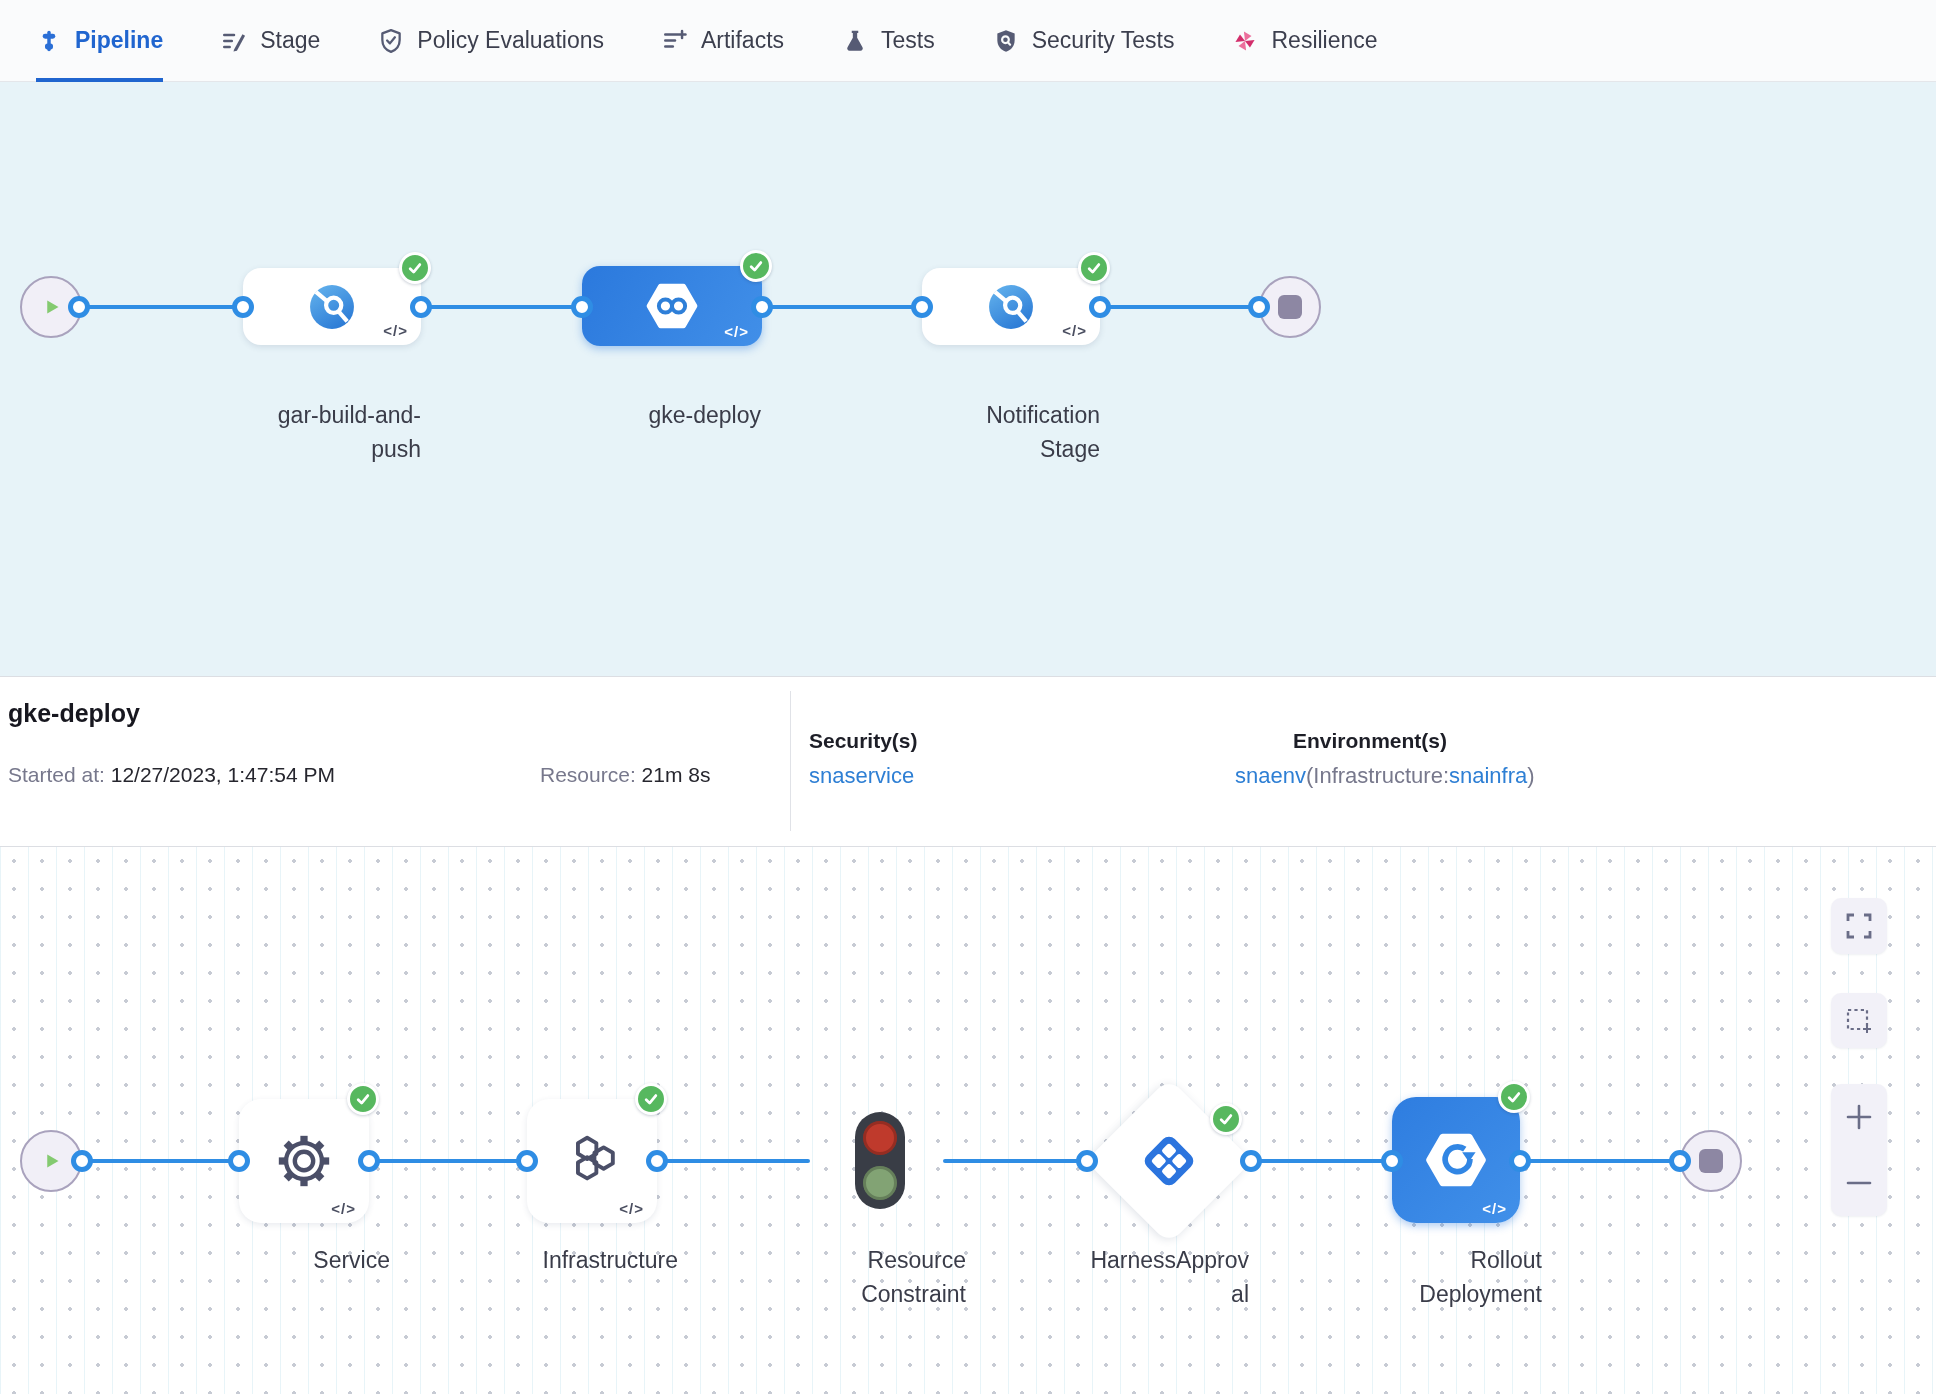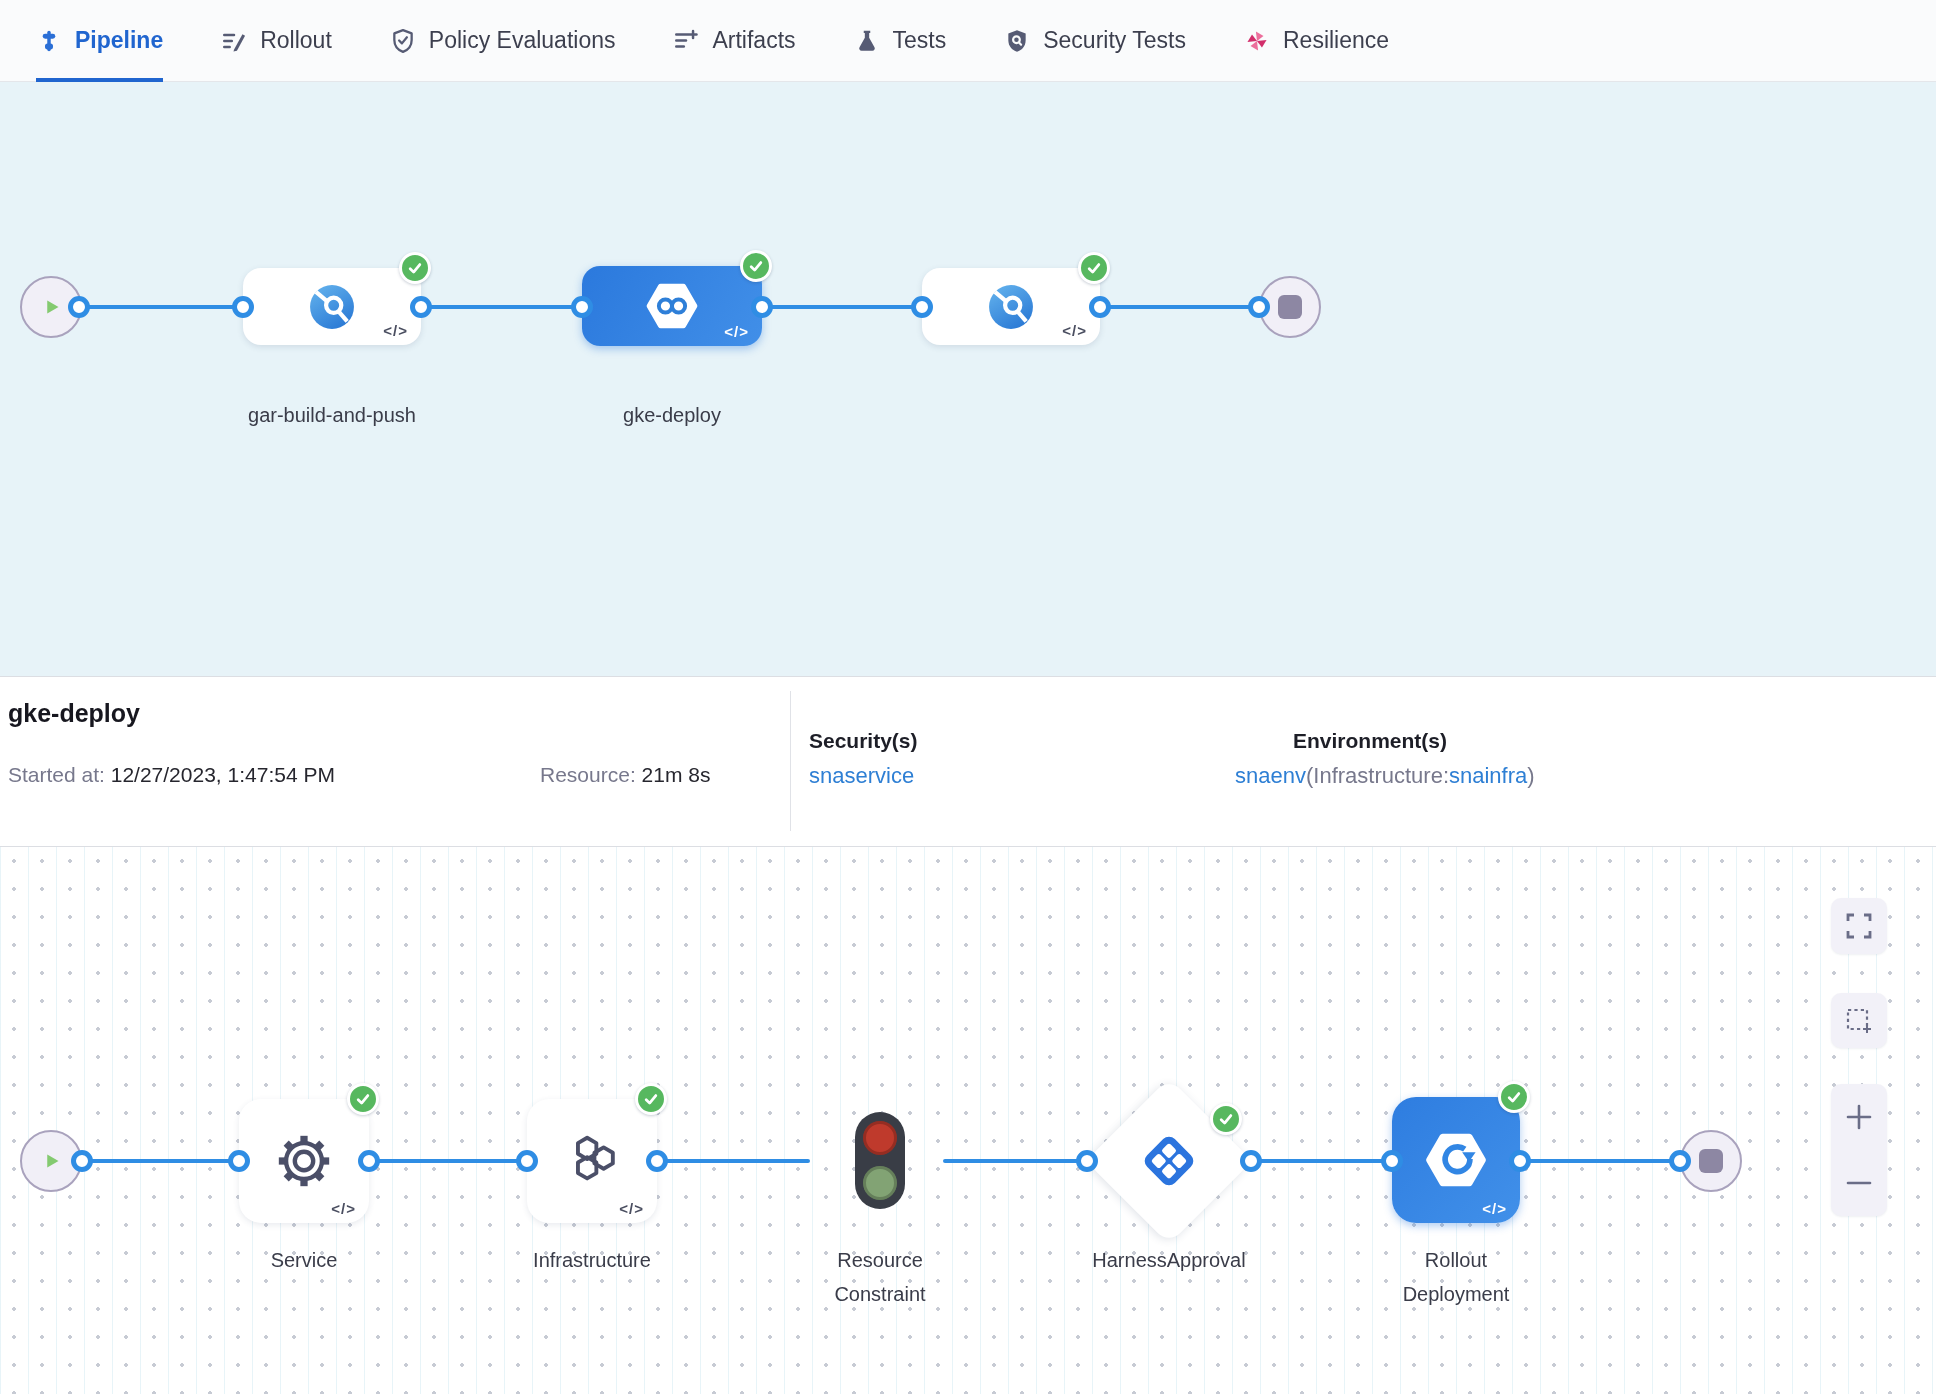--- a/index.html
+++ b/index.html
@@ -42,21 +42,21 @@
   .stagecard{position:absolute;width:178px;height:77px;background:#fff;border-radius:18px;
              box-shadow:0 2px 6px rgba(45,65,100,.13);display:flex;align-items:center;
              justify-content:center;cursor:pointer;}
   .stagecard.selected{background:linear-gradient(120deg,#2b79dd,#418fe8);
              box-shadow:0 3px 9px rgba(43,121,221,.38);}
   .stepcard{position:absolute;width:130px;height:124px;background:#fff;border-radius:22px;
             box-shadow:0 2px 6px rgba(45,65,100,.11);display:flex;align-items:center;
             justify-content:center;cursor:pointer;}
   .stepcard.blue{background:linear-gradient(135deg,#2e7de0,#4190e9);
             box-shadow:0 3px 9px rgba(43,121,221,.38);}
-  .nodelabel{position:absolute;text-align:center;font-size:20px;line-height:34px;color:#3a3c49;}
+  .nodelabel{position:absolute;text-align:right;font-size:23px;line-height:34px;color:#3a3c49;}
   .nodelabel.breakall{overflow-wrap:anywhere;}
 
   .diamond{position:absolute;width:118px;height:118px;background:#fff;border-radius:16px;
            transform:rotate(45deg);box-shadow:0 2px 8px rgba(45,65,100,.14);cursor:pointer;}
   .diamond-ic{position:absolute;left:1136px;top:281px;width:66px;height:66px;}
 
   .tlight{position:absolute;width:50px;height:97px;background:#393d46;border-radius:25px;
           display:flex;flex-direction:column;align-items:center;justify-content:space-between;
           padding:9px 0;box-sizing:border-box;cursor:pointer;}
   .tlamp{width:34px;height:34px;border-radius:50%;box-shadow:inset 0 0 0 3px rgba(0,0,0,.22);}
@@ -114,21 +114,21 @@
     </div>
     <div class="tab">
       <svg class="ticon" viewBox="0 0 24 24">
         <g stroke="#565b74" stroke-width="2.3" stroke-linecap="round">
           <line x1="3" y1="6.5" x2="12" y2="6.5"></line>
             <line x1="3" y1="12" x2="10" y2="12"></line>
           <line x1="3" y1="17.5" x2="8" y2="17.5"></line>
           </g>
         <path d="M12.2 19.6 L19.8 5.8 L22.2 7.2 L14.7 20.9 L11.5 21.6 Z" fill="#565b74"></path>
       </svg>
-      <span>Rollout</span>
+      <span>Stage</span>
     </div>
     <div class="tab">
       <svg class="ticon" viewBox="0 0 24 24">
         <path d="M12 2 L20 5 V11 C20 16.6 16.7 20.2 12 22 C7.3 20.2 4 16.6 4 11 V5 Z" fill="none" stroke="#565b74" stroke-width="2.1" stroke-linejoin="round"></path>
         <polyline points="8.4,11.6 11,14.2 15.6,8.6" fill="none" stroke="#565b74" stroke-width="2.1" stroke-linecap="round" stroke-linejoin="round"></polyline>
       </svg>
       <span>Policy Evaluations</span>
     </div>
     <div class="tab">
       <svg class="ticon" viewBox="0 0 24 24">
@@ -234,20 +234,21 @@
     <div class="port" style="left:232px;top:214px;"></div>
     <div class="port" style="left:410px;top:214px;"></div>
     <div class="port" style="left:571px;top:214px;"></div>
     <div class="port" style="left:751px;top:214px;"></div>
     <div class="port" style="left:911px;top:214px;"></div>
     <div class="port" style="left:1089px;top:214px;"></div>
     <div class="port" style="left:1248px;top:214px;"></div>
 
     <div class="nodelabel" style="left:243px;top:316px;width:178px;">gar-build-and-push</div>
     <div class="nodelabel" style="left:583px;top:316px;width:178px;">gke-deploy</div>
+    <div class="nodelabel" style="left:922px;top:316px;width:178px;">Notification Stage</div>
   </section>
 
   <section class="details-bar">
     <div class="d-title">gke-deploy</div>
     <div class="d-line" style="left:8px;">
       <span class="d-gray">Started at:</span>
       <span>12/27/2023, 1:47:54 PM</span>
     </div>
     <div class="d-line" style="left:540px;">
       <span class="d-gray">Resource:</span>

